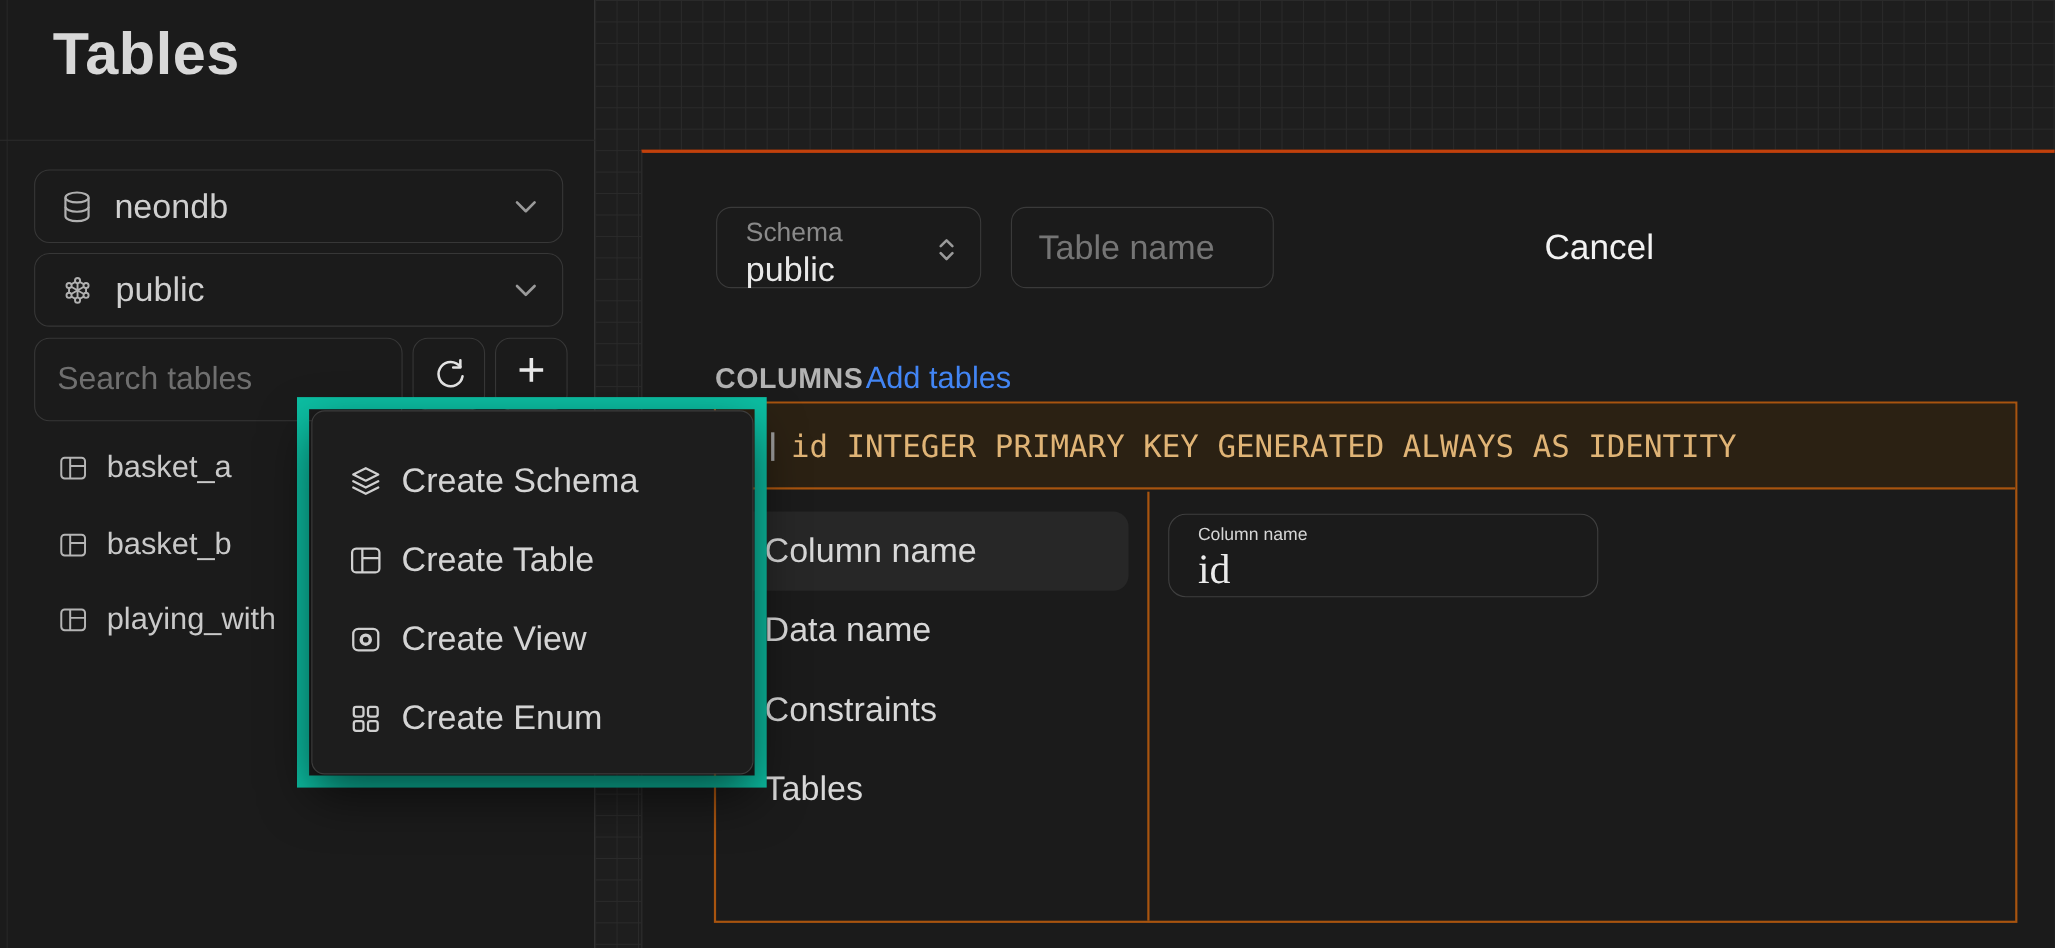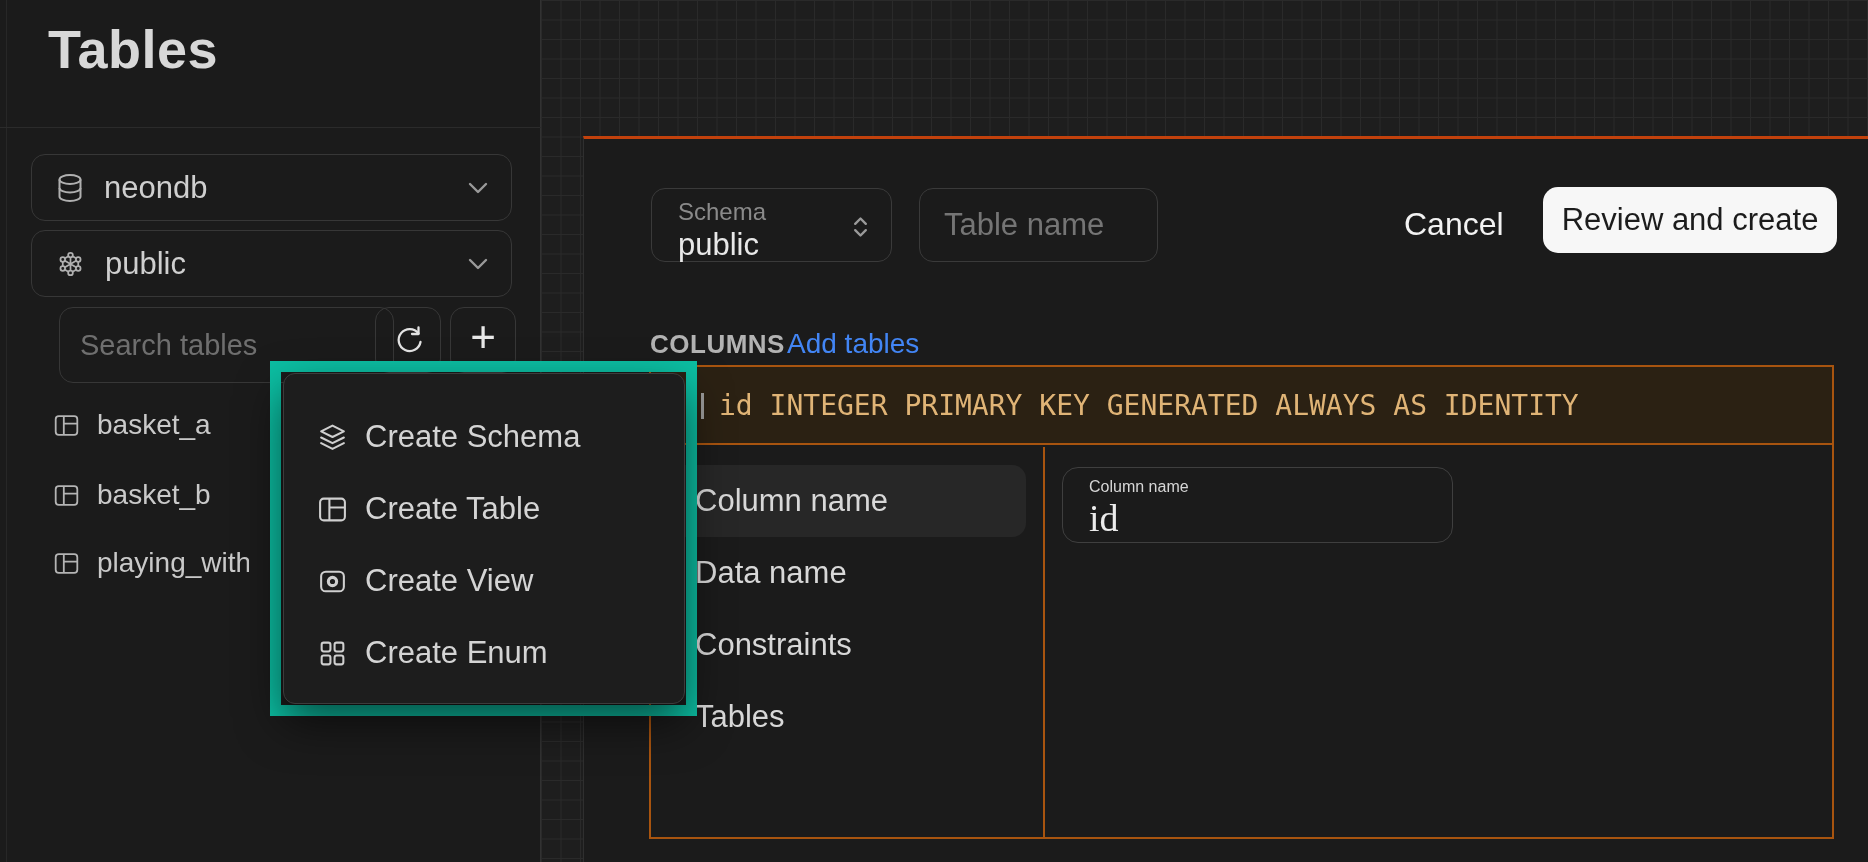--- a/index.html
+++ b/index.html
@@ -36,21 +36,20 @@
   }
   .side-select .lbl{ font-size:31px; color:#cfcfcf; margin-left:20px; }
   .side-select .chev{ margin-left:auto; color:#9a9a9a; }
   .db-select{ top:154px; }
   .schema-select{ top:230px; }
   .search-input{
     position:absolute; left:31px; top:307px; width:335px; height:76px;
     background:transparent; border:1px solid #373737; border-radius:14px;
     padding:0 20px; font-size:29px; color:#d0d0d0; outline:none;
     font-family:"Liberation Sans", sans-serif;
-    margin-left:28px;
   }
   .search-input::placeholder{ color:#6f6f6f; }
   .sq-btn{
     position:absolute; top:307px; width:66px; height:66px;
     border:1px solid #373737; border-radius:14px; background:transparent;
     display:flex; align-items:center; justify-content:center; color:#e3e3e3; cursor:pointer;
   }
   .refresh-btn{ left:375px; }
   .add-btn{ left:450px; font-size:44px; font-weight:300; color:#e8e8e8; line-height:1; padding-bottom:6px;}
   .table-row{
@@ -247,21 +246,20 @@
       <svg width="17" height="24" viewBox="0 0 16 22" fill="none" stroke="currentColor" stroke-width="2.2" stroke-linecap="round" stroke-linejoin="round">
         <path d="M3 8 L8 3 L13 8"></path>
           <path d="M3 14 L8 19 L13 14"></path>
       </svg>
     </span>
   </div>
 
   <input class="tablename-input" type="text" placeholder="Table name" style="">
 
   <button class="cancel-btn">Cancel</button>
-  <button class="review-btn">Review and create</button>
 
   <div class="columns-heading">COLUMNS</div>
   <div class="add-column-link">Add tables</div>
 
   <div class="column-editor">
     <div class="sql-row">
       <span class="drag-sliver"></span>
       <span class="sql-text">id INTEGER PRIMARY KEY GENERATED ALWAYS AS IDENTITY</span>
     </div>
     <div class="editor-body">

